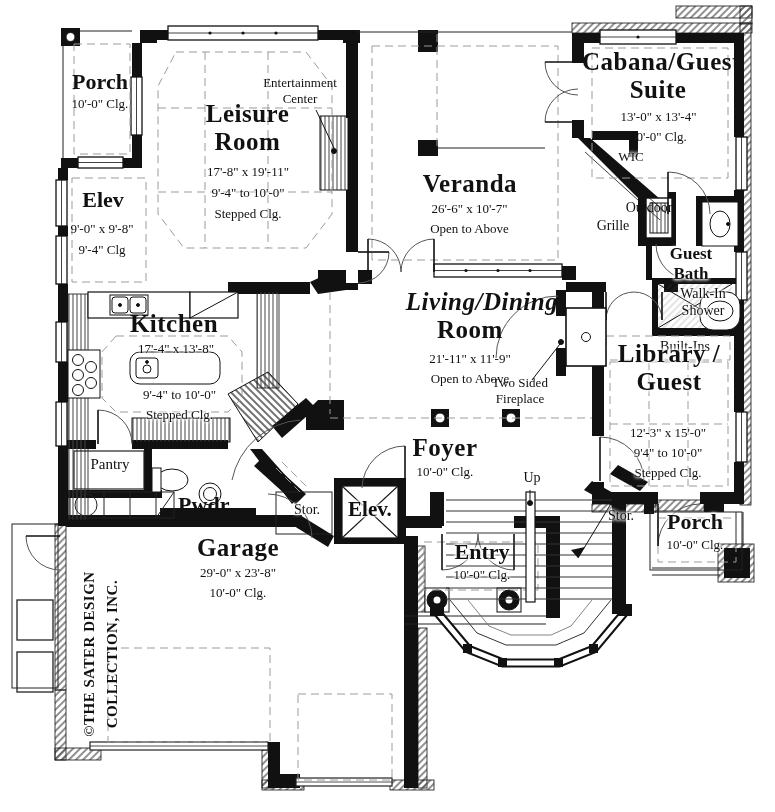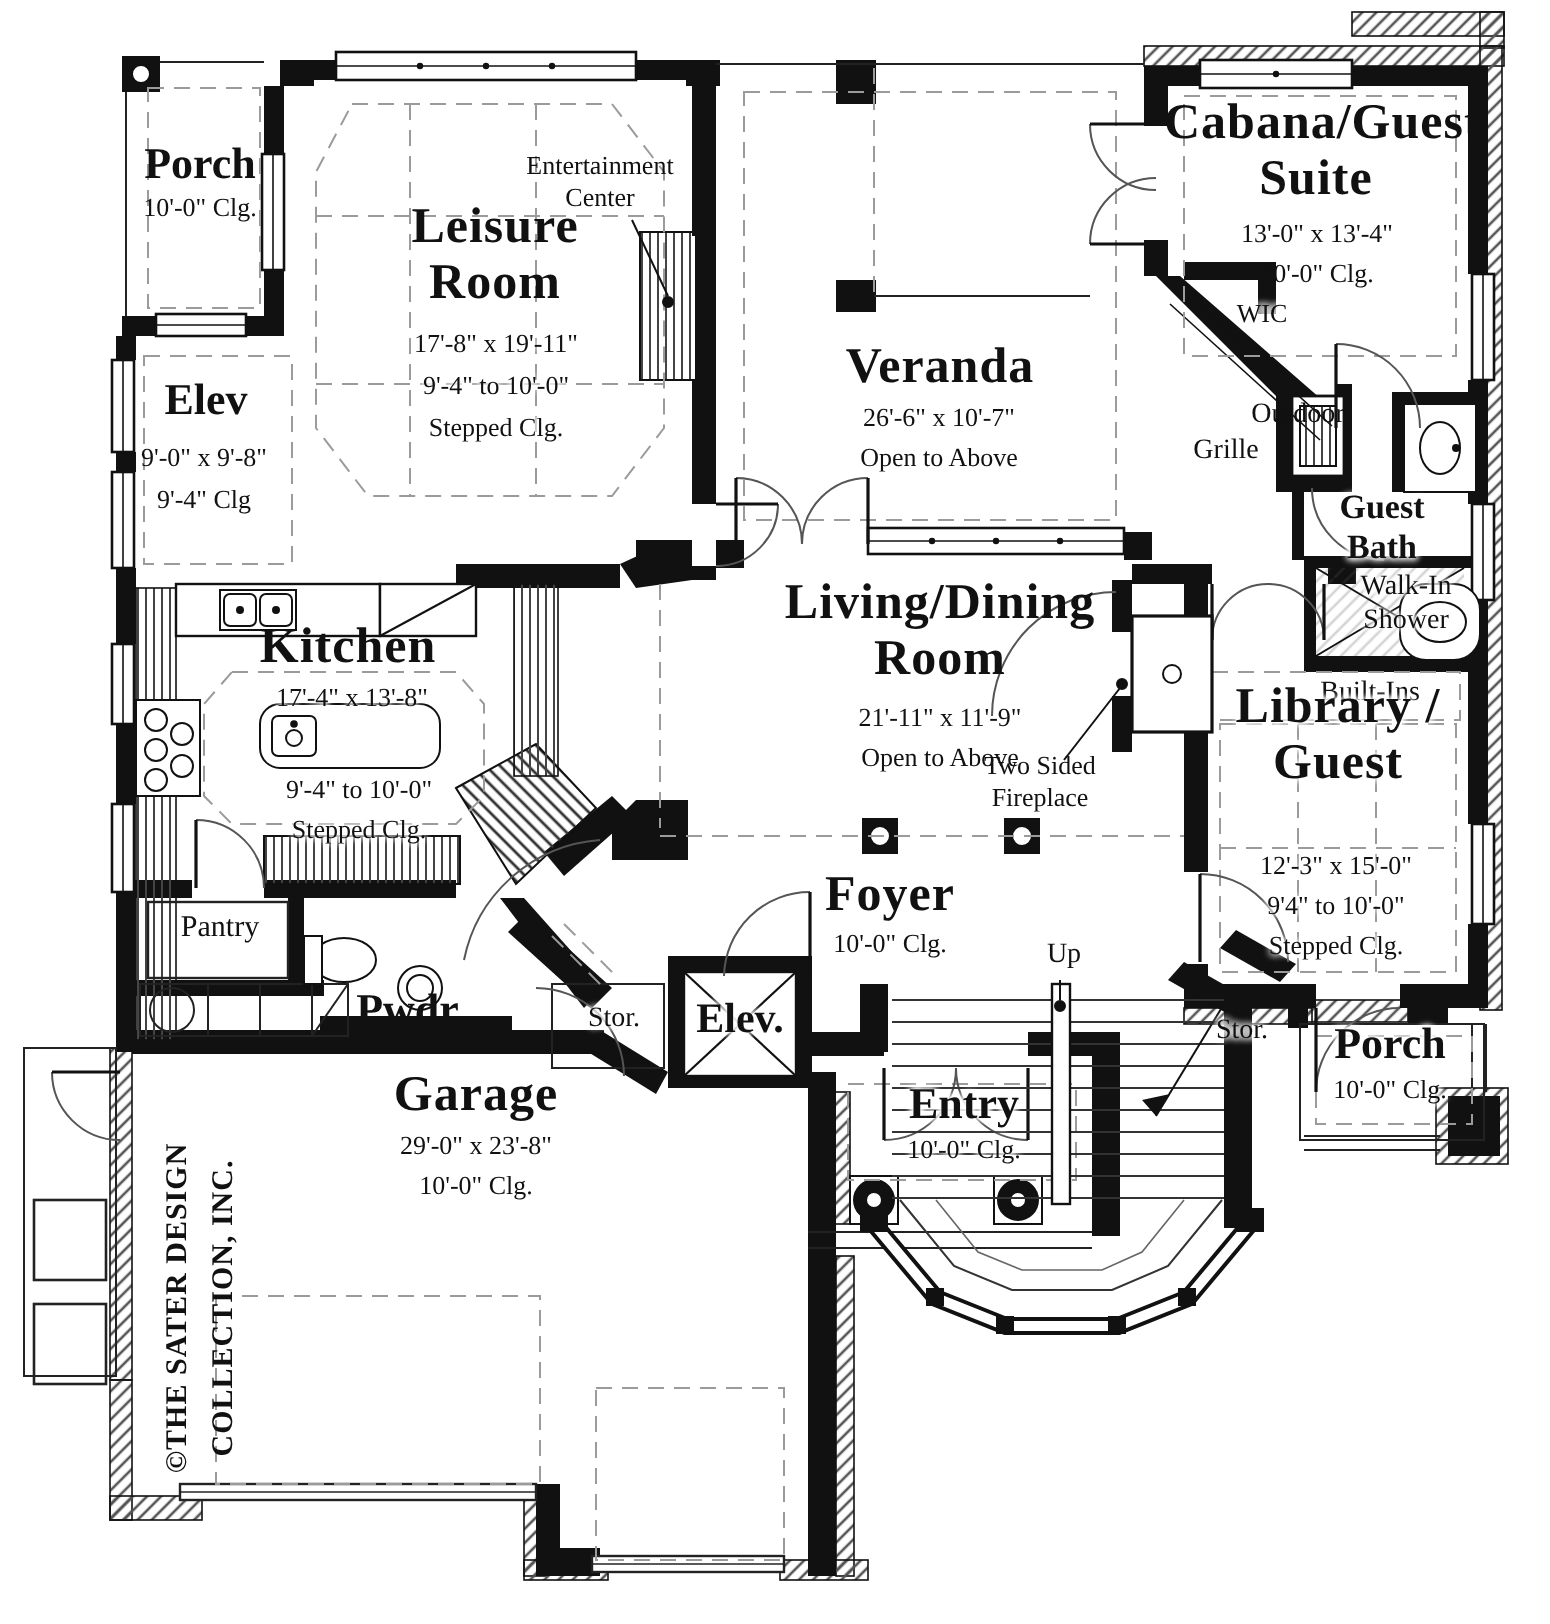--- a/index.html
+++ b/index.html
@@ -421,21 +421,21 @@
   <div class="lbl t17 halo" style="left:652px;top:264px;width:78px;">Bath</div>
 
   <div class="lbl t14 halo" style="left:664px;top:286px;width:78px;text-align:center;">Walk-In</div>
   <div class="lbl t14 halo" style="left:664px;top:303px;width:78px;">Shower</div>
 
   <div class="lbl t25" style="left:110px;top:310px;width:128px;">Kitchen</div>
   <div class="lbl dim halo" style="left:112px;top:342px;width:128px;">17'-4" x 13'-8"</div>
   <div class="lbl dim halo" style="left:112px;top:388px;width:135px;">9'-4" to 10'-0"</div>
   <div class="lbl dim halo" style="left:112px;top:408px;width:135px;">Stepped Clg.</div>
 
-  <div class="lbl t25" style="left:340px;top:288px;width:260px;">Living/Dining</div>
+  <div class="lbl t25" style="left:352px;top:288px;width:260px;font-style:italic;">Living/Dining</div>
   <div class="lbl t25" style="left:340px;top:316px;width:260px;">Room</div>
   <div class="lbl dim" style="left:375px;top:352px;width:190px;">21'-11" x 11'-9"</div>
   <div class="lbl dim" style="left:375px;top:372px;width:190px;">Open to Above</div>
 
   <div class="lbl t13" style="left:472px;top:376px;width:96px;">Two Sided</div>
   <div class="lbl t13" style="left:472px;top:392px;width:96px;">Fireplace</div>
 
   <div class="lbl t14 halo" style="left:640px;top:339px;width:90px;">Built-Ins</div>
 
   <div class="lbl t25 halo" style="left:606px;top:340px;width:126px;">Library /</div>

